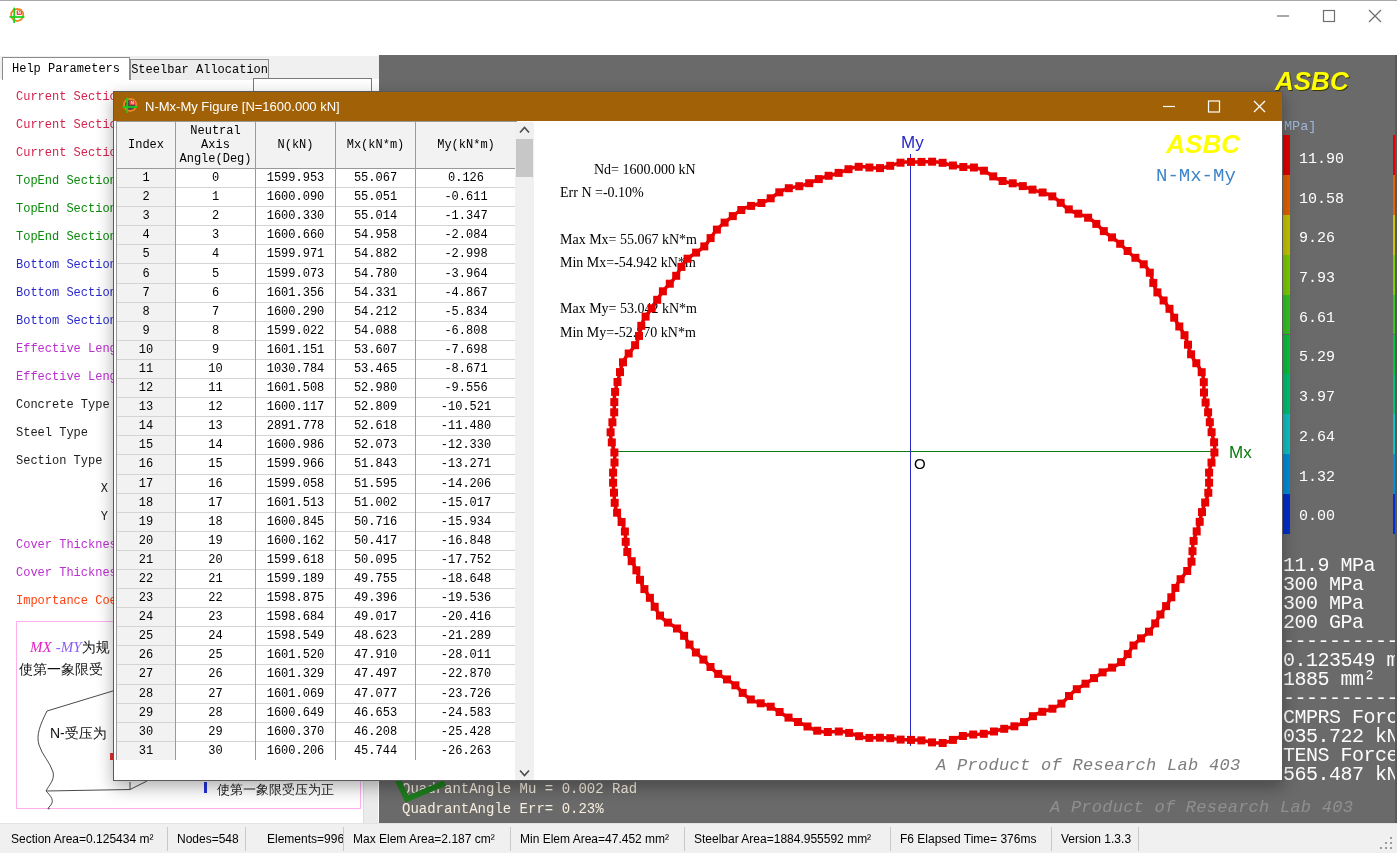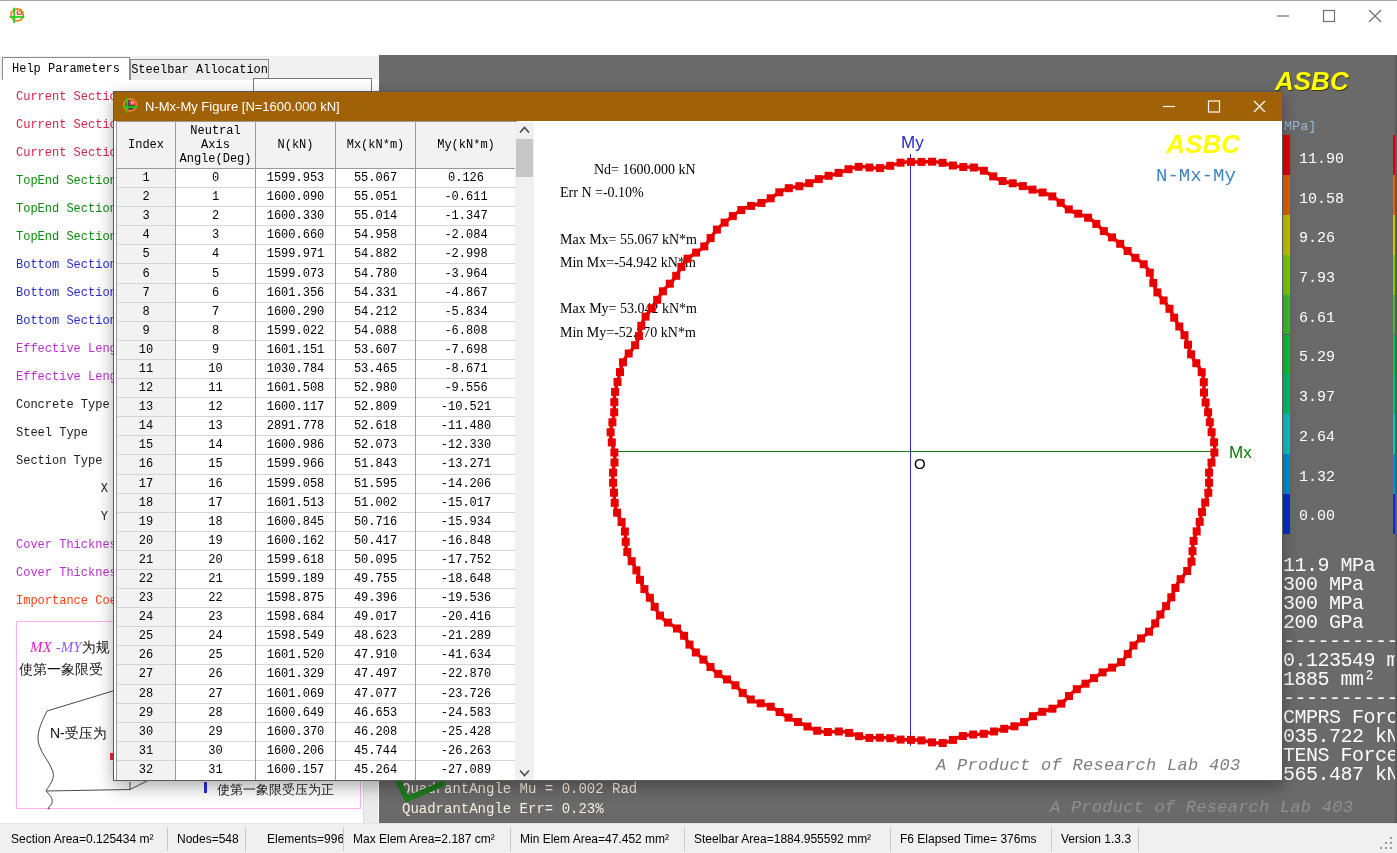--- a/index.html
+++ b/index.html
@@ -399,21 +399,21 @@
             <td>24</td>
             <td>1598.549</td>
             <td>48.623</td>
             <td>-21.289</td>
           </tr>
 <tr>
             <td class="ic">26</td>
             <td>25</td>
             <td>1601.520</td>
             <td>47.910</td>
-            <td>-41.634</td>
+            <td>-28.011</td>
           </tr>
 <tr>
             <td class="ic">27</td>
             <td>26</td>
             <td>1601.329</td>
             <td>47.497</td>
             <td>-22.870</td>
           </tr>
 <tr>
             <td class="ic">28</td>
@@ -435,27 +435,20 @@
             <td>1600.370</td>
             <td>46.208</td>
             <td>-25.428</td>
           </tr>
 <tr>
             <td class="ic">31</td>
             <td>30</td>
             <td>1600.206</td>
             <td>45.744</td>
             <td>-26.263</td>
-          </tr>
-<tr>
-            <td class="ic">32</td>
-            <td>31</td>
-            <td>1600.157</td>
-            <td>45.264</td>
-            <td>-27.089</td>
           </tr>
   </tbody>
       </table>
 
   <div class="abs" id="dscroll">
     <svg class="abs" style="left:0;top:0" width="19" height="17">
           <path d="M 5,10.5 L 9.5,5.5 L 14,10.5" fill="none" stroke="#4a4a4a" stroke-width="1.6"></path>
         </svg>
     <div class="abs" style="left:1px;top:17px;width:17px;height:38px;background:#c7c7c7"></div>
     <svg class="abs" style="left:0;top:642px" width="19" height="17">

